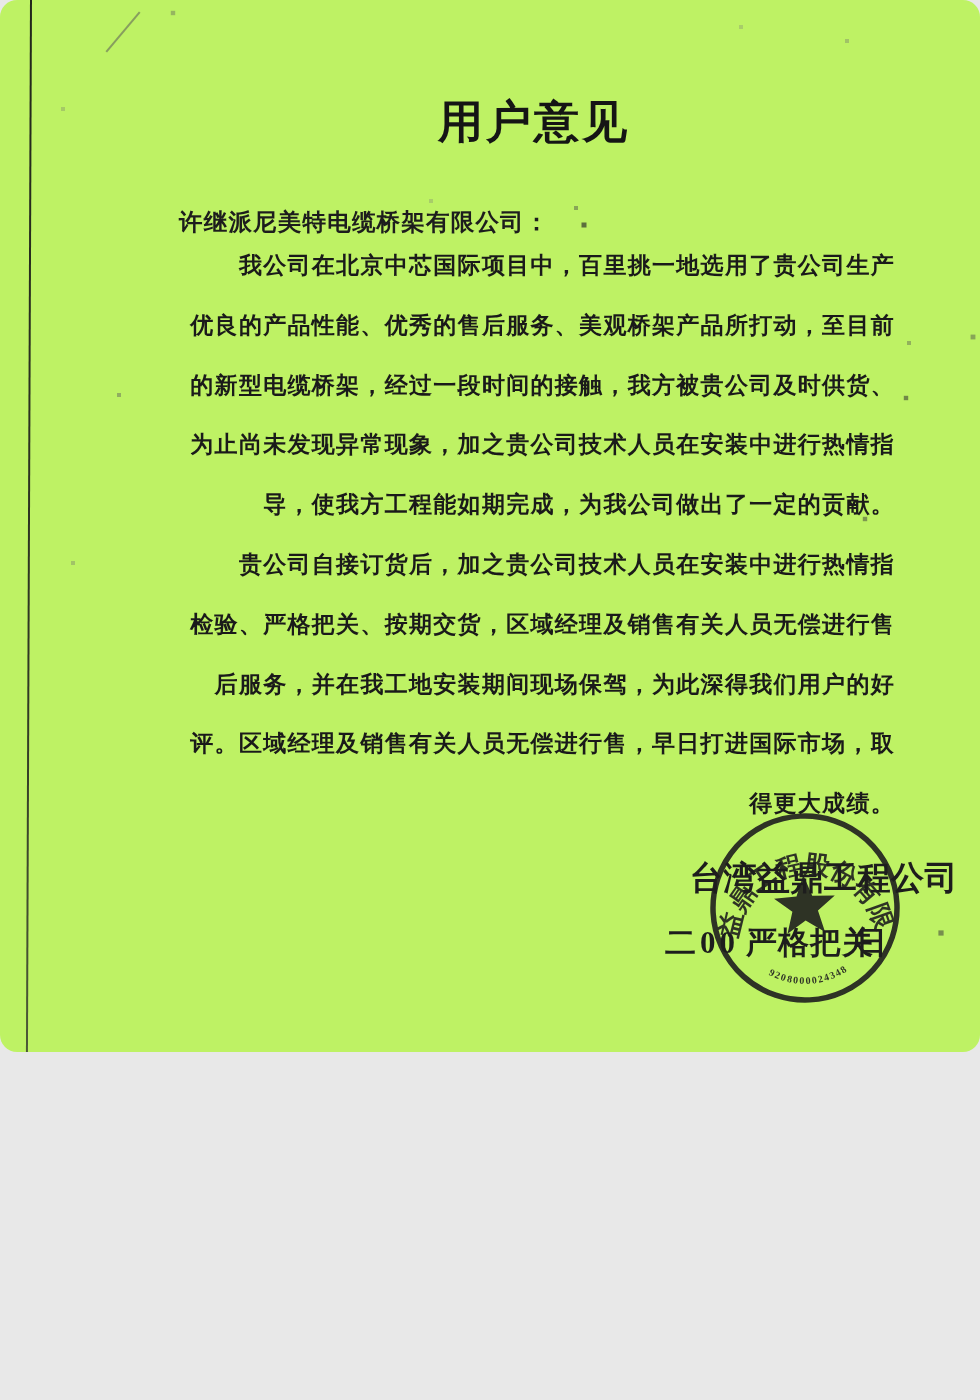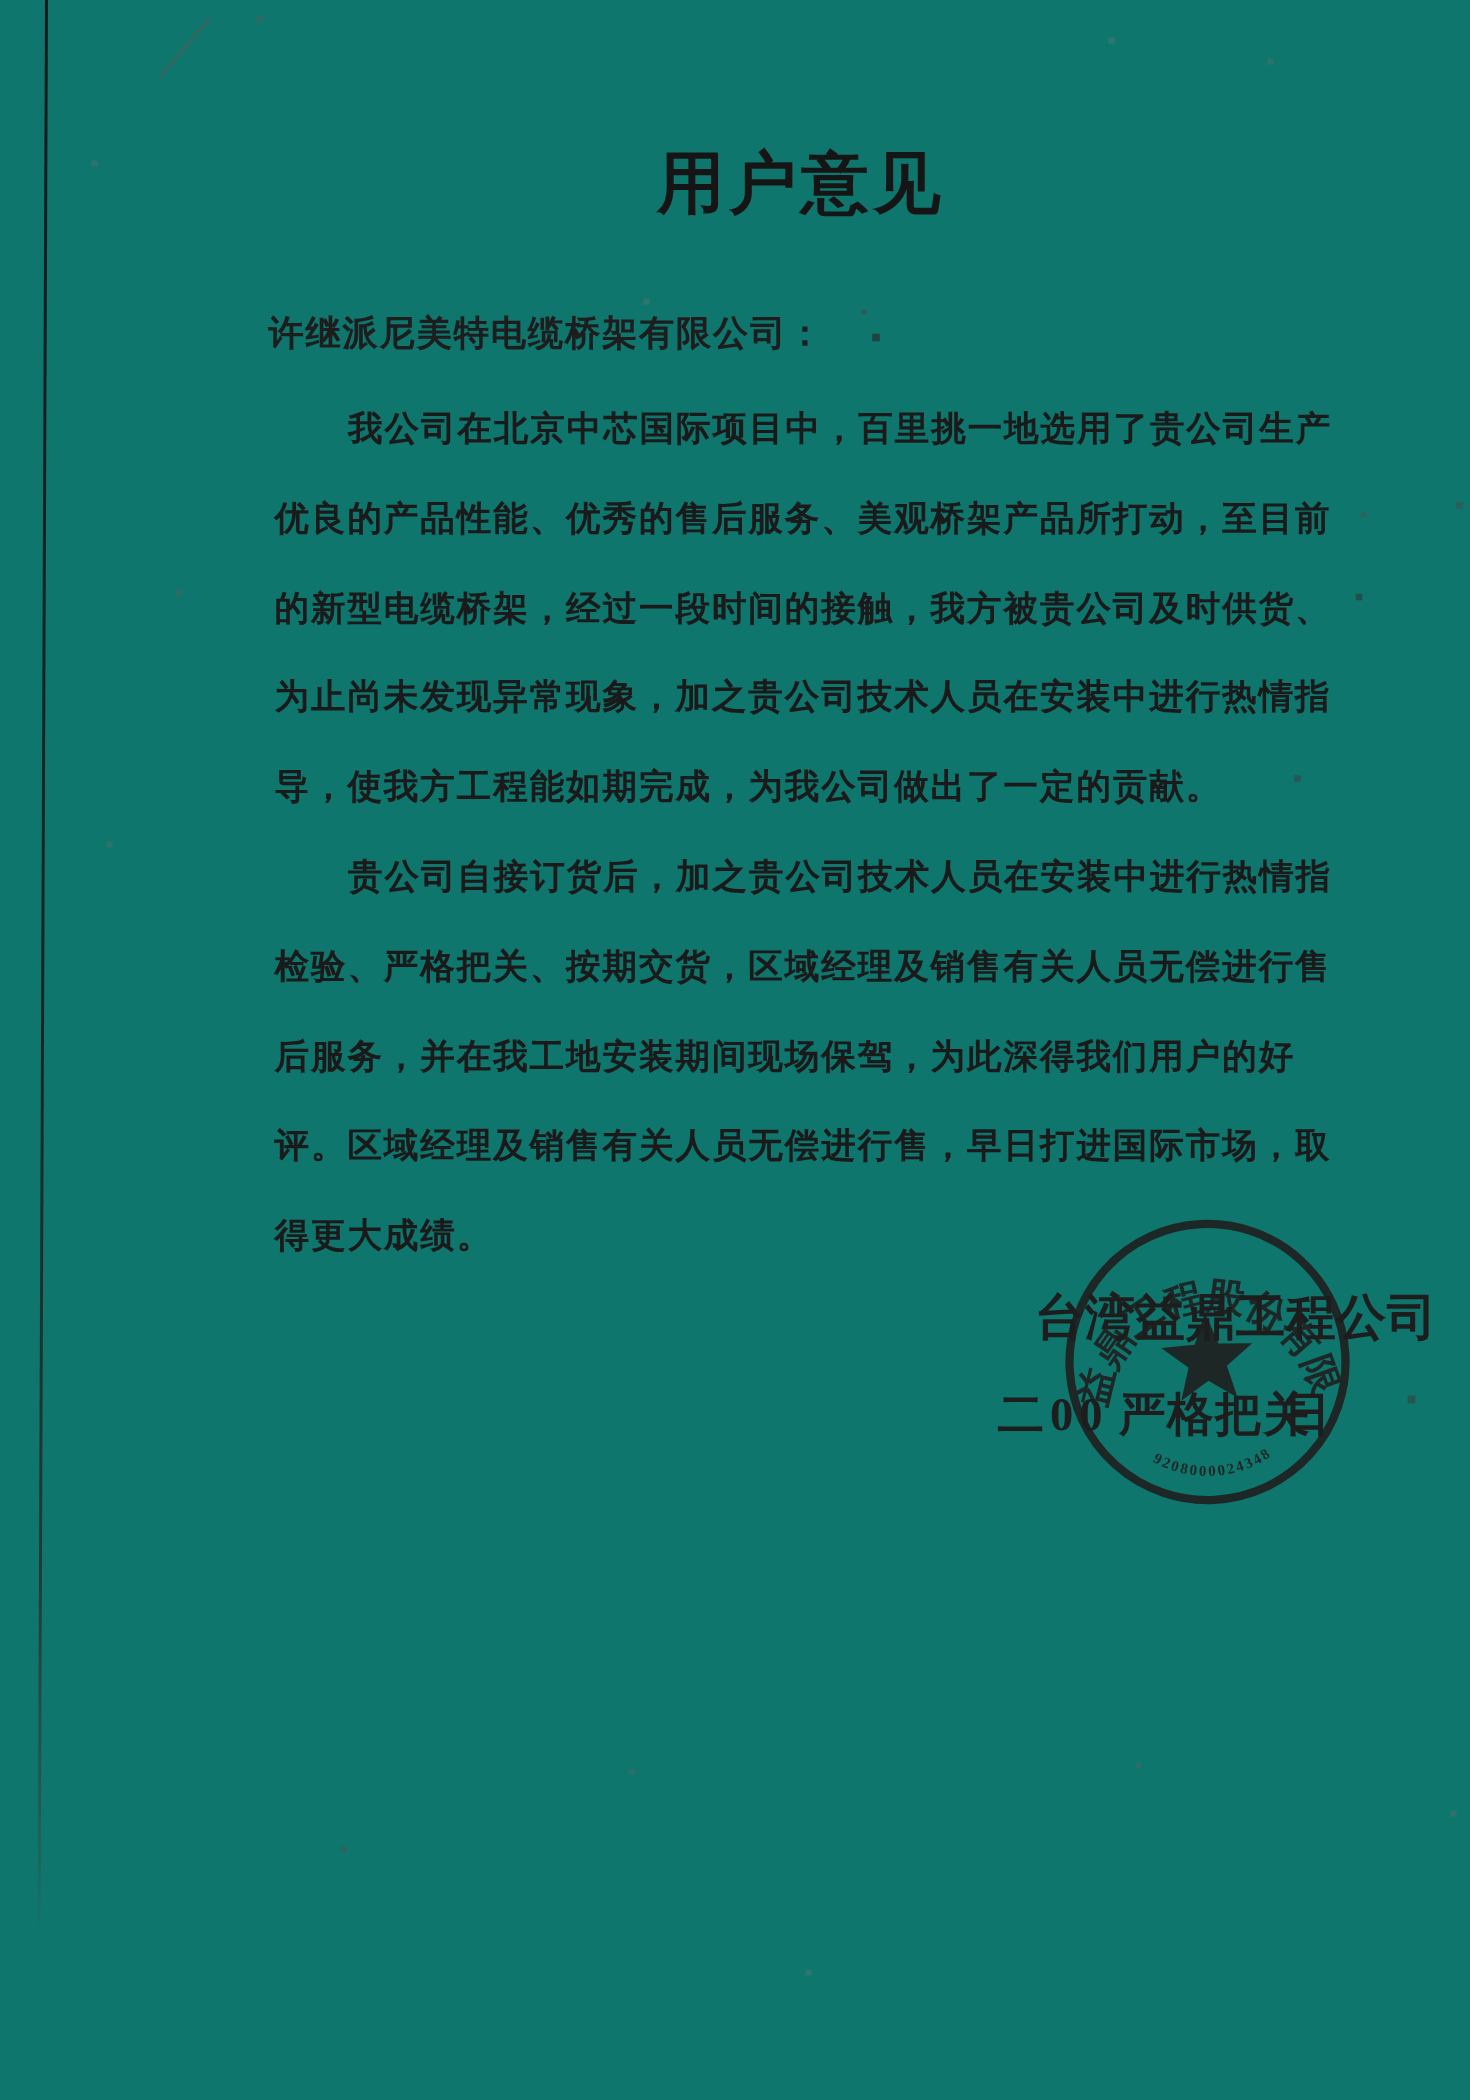--- a/index.html
+++ b/index.html
@@ -1,25 +1,26 @@
 <!DOCTYPE html>
 <html><head>
 <meta charset="utf-8">
 <style>
   * { margin: 0; padding: 0; box-sizing: border-box; }
   html, body { background: #e8e8e8; }
   .page {
     position: relative;
     width: 980px;
-    height: 1400px;
+    height: 1052px;
     margin: 0 auto;
-    background: #0f766e;
+    background: #bef264;
     overflow: hidden;
     font-family: "Liberation Serif", "DejaVu Serif", serif;
     color: #1d1d1d;
+    border-radius: 17px;
   }
   
   .scanline {
     position: absolute;
     left: 30px; top: -4px;
     width: 2.4px; height: 1296px;
     background: linear-gradient(to bottom,
       rgba(20,20,20,.92) 0%, rgba(25,25,25,.85) 55%,
       rgba(40,40,40,.75) 82%, rgba(60,60,60,.45) 94%, rgba(80,80,80,0) 100%);
     transform: rotate(0.22deg);
@@ -68,22 +69,23 @@
   .salutation {
     position: absolute;
     left: 179px; top: 206px;
     font-size: 23.5px;
     font-weight: bold;
     letter-spacing: 1.2px;
     text-align: center;
   }
   .body-block {
     position: absolute;
-    left: 183px; top: 256px;
+    left: 183px; top: 236px;
     width: 712px;
+    text-align: right;
   }
   .body-line {
     height: 59.8px;
     line-height: 59.8px;
     font-size: 23px;
     font-weight: bold;
     letter-spacing: 1.3px;
     white-space: nowrap;
     color: #1a1a1a;
   }

